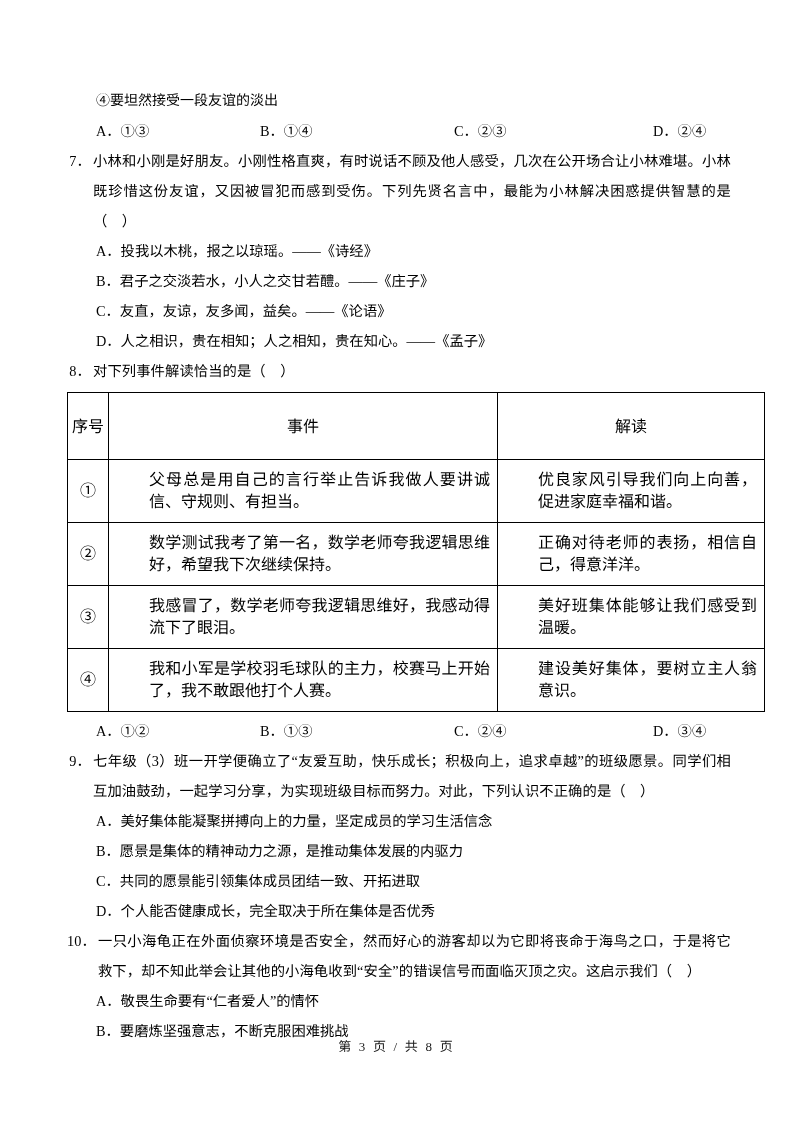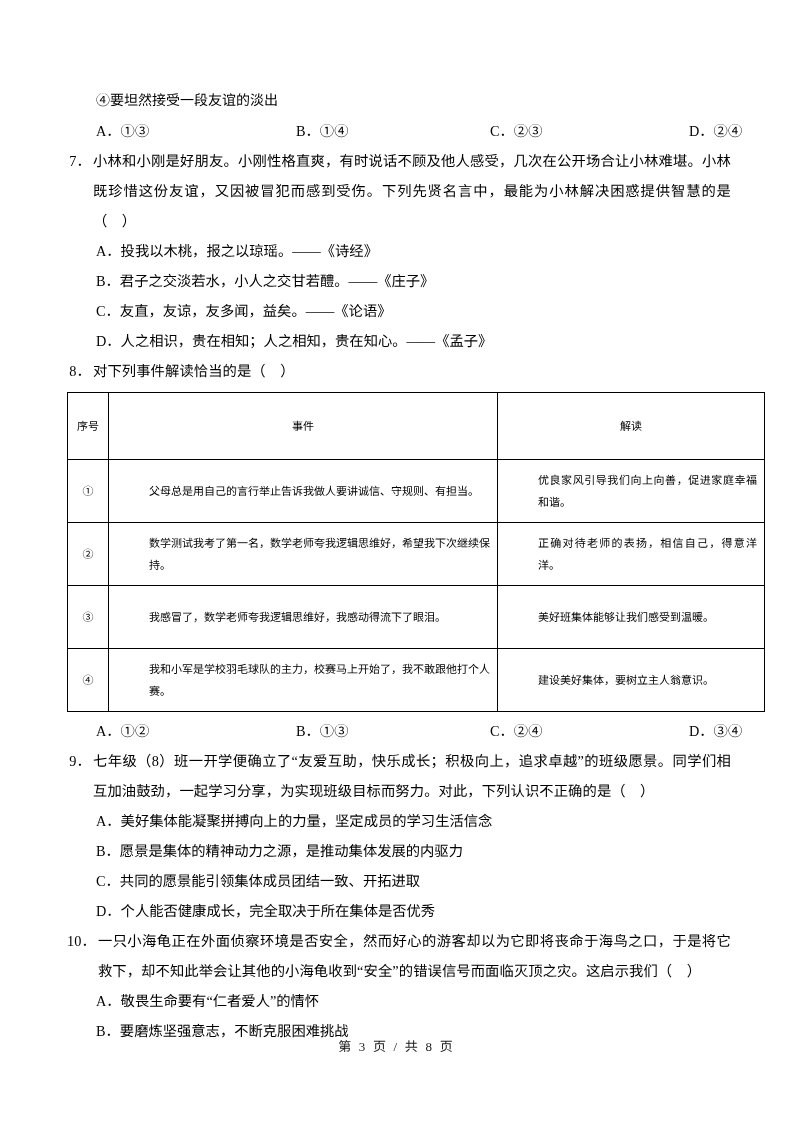--- a/index.html
+++ b/index.html
@@ -61,21 +61,21 @@
     display: flex;
     font-size: 14.3px;
     line-height: 30px;
     padding-left: 29px;
     gap: 24px;
   }
   .opt-row .opt {
     flex: 0 0 auto;
   }
   .opt-row .opt.w1 { width: 140px; }
-  .opt-row .opt.w2 { width: 170px; margin-left: 36px; }
+  .opt-row .opt.w2 { width: 170px; }
   .opt-row .opt.w3 { width: 175px; }
 
   
   .opt-list {
     padding-left: 29px;
   }
   .opt-list .opt-item {
     font-size: 14.3px;
     line-height: 30px;
     white-space: nowrap;
@@ -84,21 +84,21 @@
   
   table.qtable {
     border-collapse: collapse;
     width: 664px;
     margin-top: 6px;
     margin-bottom: 4px;
     table-layout: fixed;
   }
   table.qtable td, table.qtable th {
     border: 1px solid #000000;
-    font-size: 11px;
+    font-size: 16px;
     line-height: 22px;
     font-weight: normal;
     padding: 6px 7px;
     vertical-align: middle;
     text-align: left;
   }
   table.qtable th.col-no, table.qtable td.col-no {
     width: 36px;
     text-align: center;
     padding: 6px 2px;
@@ -217,21 +217,21 @@
 
     <div class="opt-row">
       <span class="opt w1">A．①②</span>
       <span class="opt w2">B．①③</span>
       <span class="opt w3">C．②④</span>
       <span class="opt">D．③④</span>
     </div>
 
     <div class="stem">
       <span class="stem-num">9．</span>
-      <span class="stem-body">七年级（8）班一开学便确立了“友爱互助，快乐成长；积极向上，追求卓越”的班级愿景。同学们相互加油鼓劲，一起学习分享，为实现班级目标而努力。对此，下列认识不正确的是（　）</span>
+      <span class="stem-body">七年级（3）班一开学便确立了“友爱互助，快乐成长；积极向上，追求卓越”的班级愿景。同学们相互加油鼓劲，一起学习分享，为实现班级目标而努力。对此，下列认识不正确的是（　）</span>
     </div>
     <div class="opt-list">
       <div class="opt-item">A．美好集体能凝聚拼搏向上的力量，坚定成员的学习生活信念</div>
       <div class="opt-item">B．愿景是集体的精神动力之源，是推动集体发展的内驱力</div>
       <div class="opt-item">C．共同的愿景能引领集体成员团结一致、开拓进取</div>
       <div class="opt-item">D．个人能否健康成长，完全取决于所在集体是否优秀</div>
     </div>
 
     <div class="stem">
       <span class="stem-num">10．</span>

